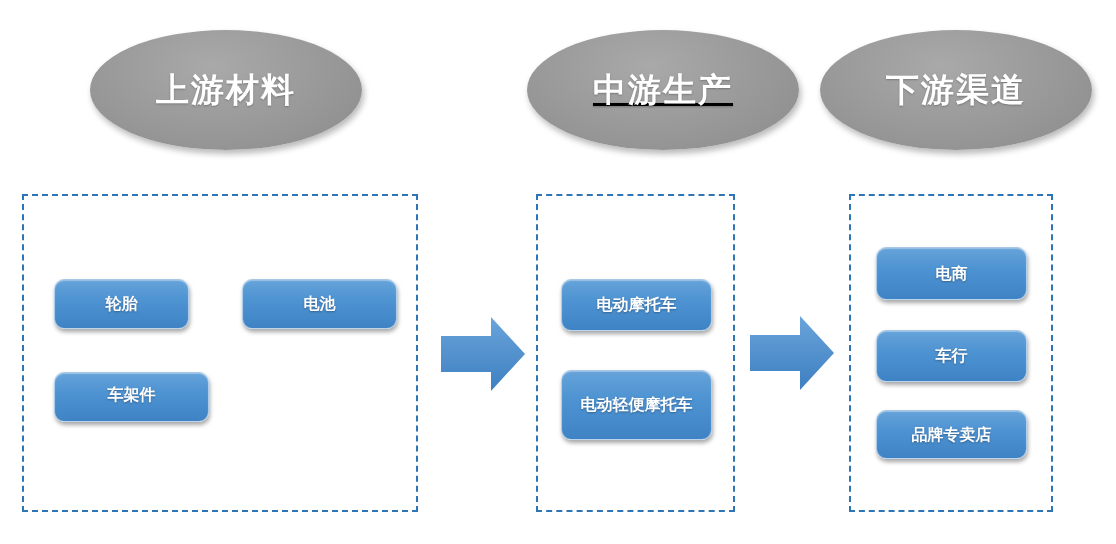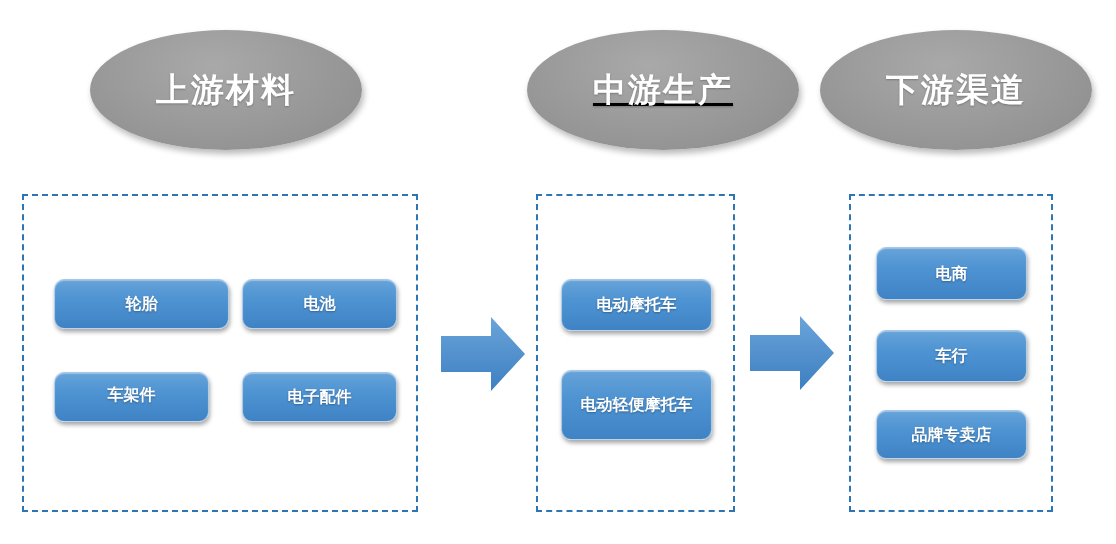--- a/index.html
+++ b/index.html
@@ -49,21 +49,21 @@
     display:flex;align-items:center;justify-content:center;
     text-align:center;
     color:#ffffff;
     font-size:16px;
     font-weight:bold;
     line-height:1.2;
     text-shadow:0 1px 2px rgba(0,0,0,0.3);
     padding:0 16px;
   }
   
-  .p1-i0{left:30px;top:83px;width:175px;height:50px;}
+  .p1-i0{left:30px;top:83px;width:135px;height:50px;}
   .p1-i1{left:218px;top:83px;width:155px;height:50px;border-radius:10px;}
   .p1-i2{left:30px;top:176px;width:155px;height:50px;font-family:Liberation Mono, monospace;}
   .p1-i3{left:218px;top:176px;width:155px;height:50px;}
   
   .p2-i0{left:23px;top:83px;width:151px;height:52px;}
   .p2-i1{left:23px;top:174px;width:151px;height:70px;}
   
   .p3-i0{left:25px;top:51px;width:151px;height:53px;}
   .p3-i1{left:25px;top:134px;width:151px;height:52px;}
   .p3-i2{left:25px;top:214px;width:151px;height:49px;}
@@ -87,21 +87,20 @@
     <span class="stage-title">中游生产</span>
   </div>
   <div class="stage-ellipse ellipse-3">
     <span class="stage-title">下游渠道</span>
   </div>
 
   <div class="stage-panel panel-1">
     <div class="item-box p1-i0">轮胎</div>
     <div class="item-box p1-i1">电池</div>
     <div class="item-box p1-i2">车架件</div>
-    <div class="item-box p1-i3">电子配件</div>
   </div>
 
   <div class="stage-panel panel-2">
     <div class="item-box p2-i1">电动轻便摩托车</div>
     <div class="item-box p2-i0">电动摩托车</div>
   </div>
 
   <div class="stage-panel panel-3">
     <div class="item-box p3-i0">电商</div>
     <div class="item-box p3-i1">车行</div>

